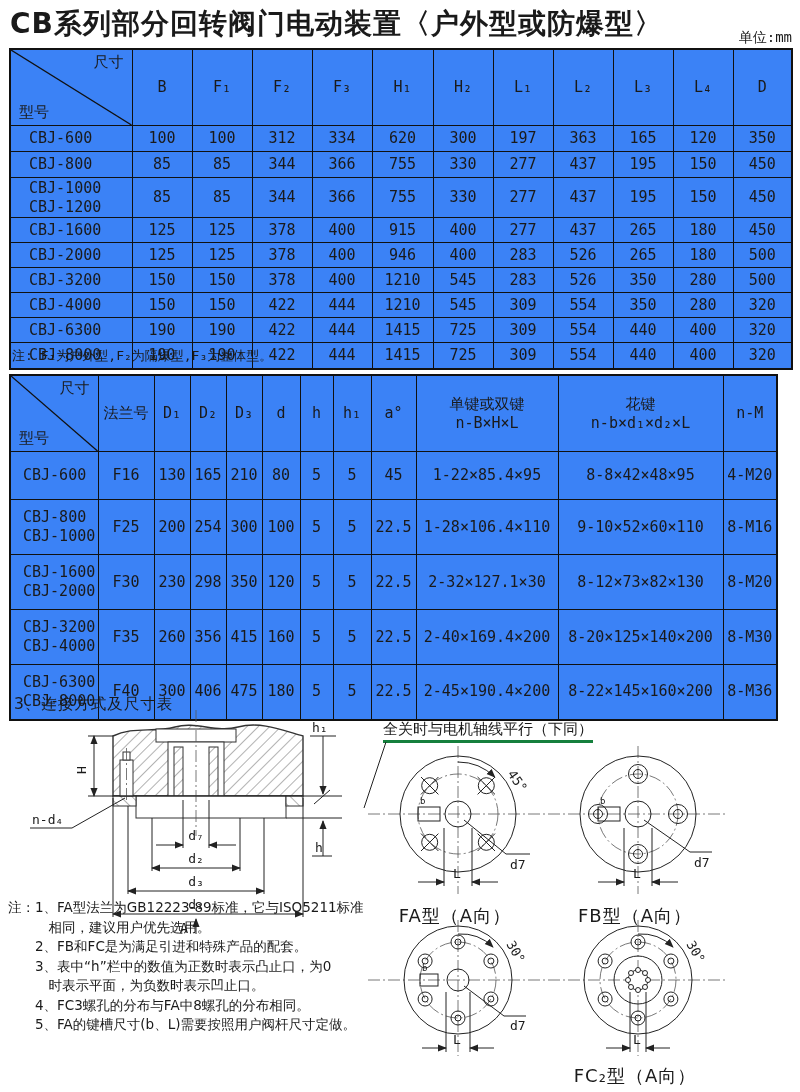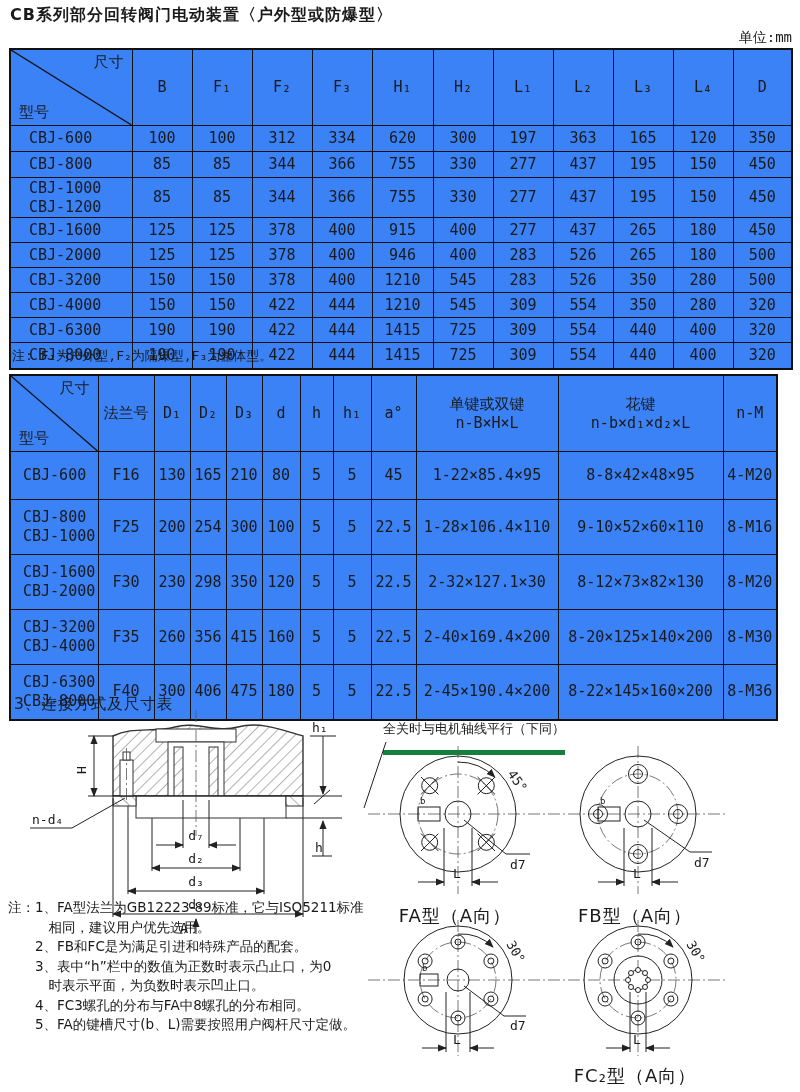--- a/index.html
+++ b/index.html
@@ -1,40 +1,40 @@
 <!DOCTYPE html>
 <html><head>
 <meta charset="utf-8">
 <style>
   html,body{margin:0;padding:0;background:#e8e8e8;}
   #page{position:relative;width:800px;height:1092px;background:#ffffff;overflow:hidden;
         font-family:"DejaVu Sans Mono","DejaVu Sans",sans-serif;color:#1a1a1a;}
-  .title{position:absolute;left:10px;top:5px;font-size:16px;font-weight:bold;letter-spacing:1px;
+  .title{position:absolute;left:10px;top:5px;font-size:28px;font-weight:bold;letter-spacing:1px;
          font-family:"DejaVu Sans",sans-serif;}
   .unit{position:absolute;right:8px;top:29px;font-size:14px;}
   table{border-collapse:collapse;table-layout:fixed;background:#3b82f6;}
   table{border:2px solid #111;}
   th,td{border:1px solid #111;text-align:center;vertical-align:middle;
         font-size:15px;font-weight:normal;padding:0 2px;white-space:pre-line;line-height:1.25;}
   td.model{text-align:left;padding-left:18px;}
   #t2 td.model{padding-left:12px;}
   .corner{position:relative;padding:0;}
   .corner svg{position:absolute;left:0;top:0;width:100%;height:100%;}
   .corner .ct{position:absolute;top:3px;right:8px;font-size:15px;}
   .corner .cb{position:absolute;bottom:3px;left:8px;font-size:15px;}
   #t1wrap{position:absolute;left:9px;top:48px;}
   #t1note{position:absolute;left:12px;top:347px;font-size:13px;}
   #t2wrap{position:absolute;left:9px;top:374px;}
   #sec3{position:absolute;left:14px;top:694px;font-size:15.5px;font-weight:normal;
         font-family:"DejaVu Sans",sans-serif;letter-spacing:1px;}
   .drw{position:absolute;}
   .cap{position:absolute;width:190px;text-align:center;font-size:18px;letter-spacing:1px;
        font-family:"DejaVu Sans",sans-serif;}
-  #axisnote{position:absolute;left:383px;top:720px;font-size:13px;border-bottom:5px solid #15803d;
-            padding-bottom:12px;font-family:"DejaVu Sans",sans-serif;}
+  #axisnote{position:absolute;left:383px;top:720px;font-size:15px;border-bottom:3px solid #15803d;
+            padding-bottom:1px;font-family:"DejaVu Sans",sans-serif;}
   #notes{position:absolute;left:8px;top:898px;width:392px;font-size:13.5px;line-height:19.5px;
          white-space:pre-wrap;font-family:"DejaVu Sans",sans-serif;}
   svg text{fill:#1a1a1a;font-family:"DejaVu Sans Mono","DejaVu Sans",sans-serif;}
   .thin{stroke:#222;stroke-width:1;fill:none;}
   .dash{stroke:#555;stroke-width:0.8;fill:none;stroke-dasharray:12 3 2 3;}
 </style>
 </head>
 <body>
 
 <div id="page">

